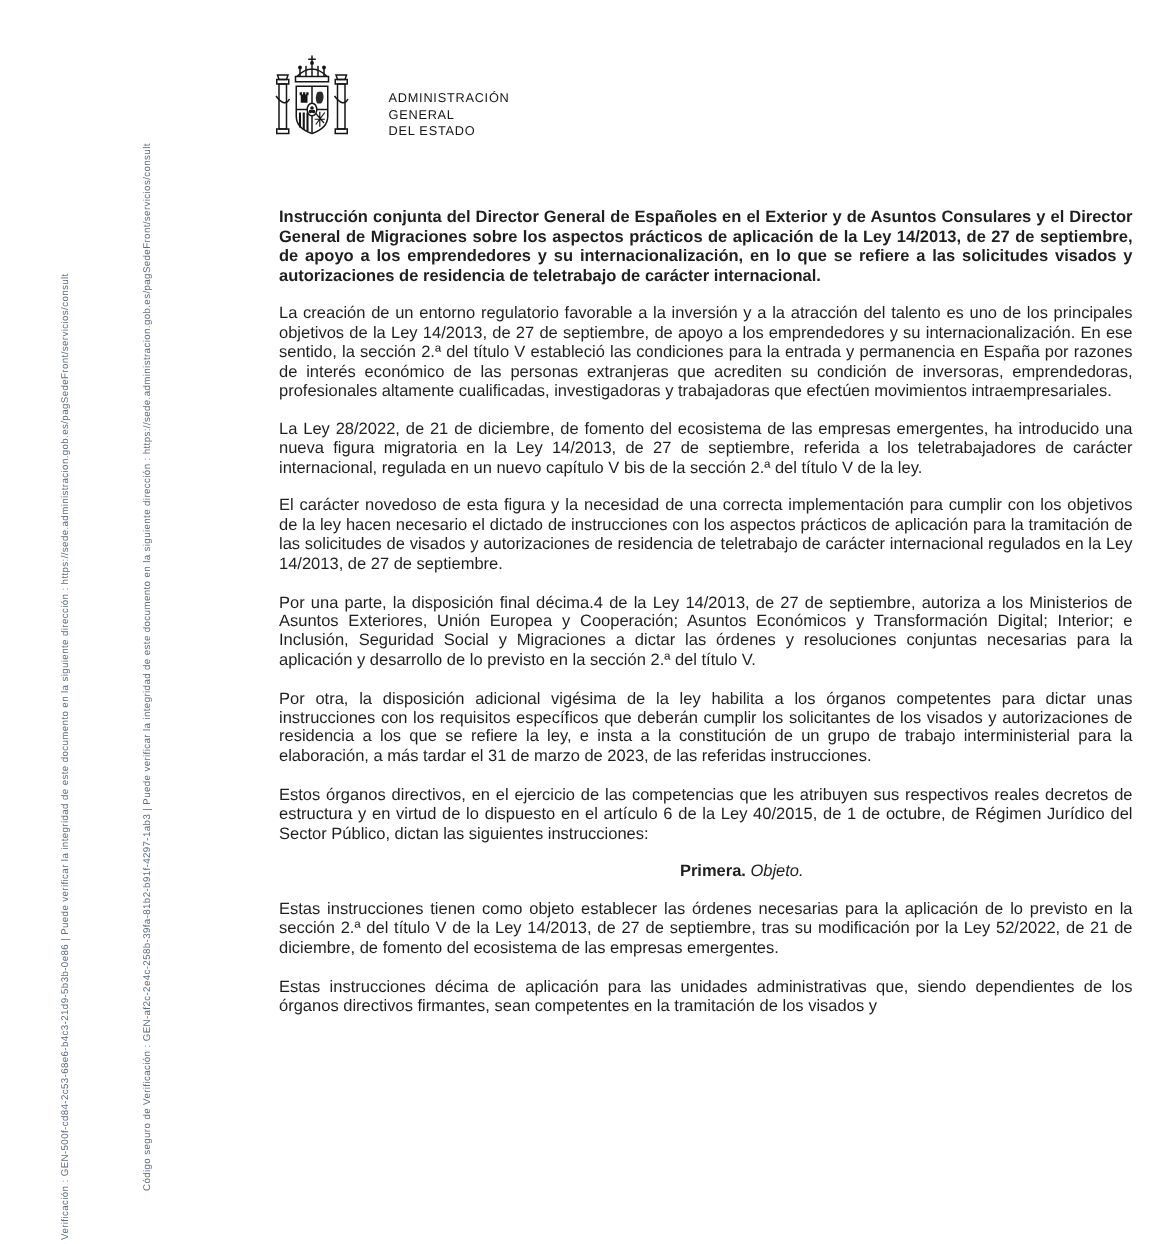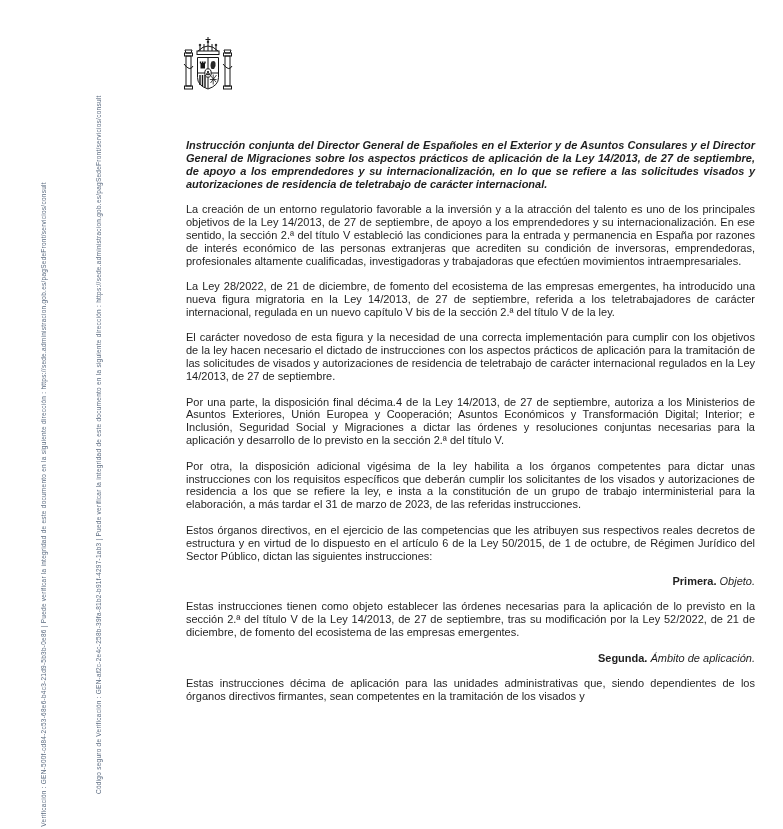--- a/index.html
+++ b/index.html
@@ -36,22 +36,22 @@
     font-size: 8.5px; line-height: 11px;
     letter-spacing: 0.5px; color: #151515;
   }
 
   main {
     position: absolute; left: 186px; top: 139px; width: 569px;
     font-size: 11px; line-height: 12.9px;
     text-align: justify; text-justify: inter-word;
   }
   main p { margin: 0 0 12.5px 0; }
-  .title { font-weight: bold; font-style: italic; }
-  .sec { text-align: right; margin-left: 48px; }
+  .title { font-weight: bold; }
+  .sec { text-align: center; margin-left: 48px; }
   .sec .b { font-weight: bold; margin-right: 3px; }
   .sec .i { font-style: italic; }
 </style>
 </head>
 <body>
 
 <div class="page">
 
   <div class="vtext vtext-1">Código seguro de Verificación : GEN-500f-cd84-2c53-68e6-b4c3-21d9-5b3b-0e86 | Puede verificar la integridad de este documento en la siguiente dirección : https://sede.administracion.gob.es/pagSedeFront/servicios/consult</div>
   <div class="vtext vtext-2">Código seguro de Verificación : GEN-af2c-2e4c-258b-39fa-81b2-b91f-4297-1ab3 | Puede verificar la integridad de este documento en la siguiente dirección : https://sede.administracion.gob.es/pagSedeFront/servicios/consult</div>
@@ -92,31 +92,35 @@
 
       <path d="M17 39 v10 M19.5 39 v11.5 M22 39 v12.5" stroke-width="1.4"></path>
 
       <path d="M27 39 l6 7 M33.5 39 l-6 8 M30.2 38.5 v10 M26.8 43.5 h6.8" stroke-width="0.8"></path>
 
       <ellipse cx="25" cy="37" rx="3.2" ry="4.2" fill="#ffffff"></ellipse>
       <circle cx="25" cy="36" r="0.7" fill="#161616"></circle>
       <circle cx="24" cy="38.3" r="0.7" fill="#161616"></circle>
       <circle cx="26" cy="38.3" r="0.7" fill="#161616"></circle>
     </svg>
+    <div class="org">
+      <div>ADMINISTRACIÓN</div>
+      <div>GENERAL</div>
+      <div>DEL ESTADO</div>
+    </div>
   </header>
 
   <main>
     <p class="title">Instrucción conjunta del Director General de Españoles en el Exterior y de Asuntos Consulares y el Director General de Migraciones sobre los aspectos prácticos de aplicación de la Ley 14/2013, de 27 de septiembre, de apoyo a los emprendedores y su internacionalización, en lo que se refiere a las solicitudes visados y autorizaciones de residencia de teletrabajo de carácter internacional.</p>
     <p>La creación de un entorno regulatorio favorable a la inversión y a la atracción del talento es uno de los principales objetivos de la Ley 14/2013, de 27 de septiembre, de apoyo a los emprendedores y su internacionalización. En ese sentido, la sección 2.ª del título V estableció las condiciones para la entrada y permanencia en España por razones de interés económico de las personas extranjeras que acrediten su condición de inversoras, emprendedoras, profesionales altamente cualificadas, investigadoras y trabajadoras que efectúen movimientos intraempresariales.</p>
     <p>La Ley 28/2022, de 21 de diciembre, de fomento del ecosistema de las empresas emergentes, ha introducido una nueva figura migratoria en la Ley 14/2013, de 27 de septiembre, referida a los teletrabajadores de carácter internacional, regulada en un nuevo capítulo V bis de la sección 2.ª del título V de la ley.</p>
     <p>El carácter novedoso de esta figura y la necesidad de una correcta implementación para cumplir con los objetivos de la ley hacen necesario el dictado de instrucciones con los aspectos prácticos de aplicación para la tramitación de las solicitudes de visados y autorizaciones de residencia de teletrabajo de carácter internacional regulados en la Ley 14/2013, de 27 de septiembre.</p>
     <p>Por una parte, la disposición final décima.4 de la Ley 14/2013, de 27 de septiembre, autoriza a los Ministerios de Asuntos Exteriores, Unión Europea y Cooperación; Asuntos Económicos y Transformación Digital; Interior; e Inclusión, Seguridad Social y Migraciones a dictar las órdenes y resoluciones conjuntas necesarias para la aplicación y desarrollo de lo previsto en la sección 2.ª del título V.</p>
     <p>Por otra, la disposición adicional vigésima de la ley habilita a los órganos competentes para dictar unas instrucciones con los requisitos específicos que deberán cumplir los solicitantes de los visados y autorizaciones de residencia a los que se refiere la ley, e insta a la constitución de un grupo de trabajo interministerial para la elaboración, a más tardar el 31 de marzo de 2023, de las referidas instrucciones.</p>
-    <p>Estos órganos directivos, en el ejercicio de las competencias que les atribuyen sus respectivos reales decretos de estructura y en virtud de lo dispuesto en el artículo 6 de la Ley 50/2015, de 1 de octubre, de Régimen Jurídico del Sector Público, dictan las siguientes instrucciones:</p>
+    <p>Estos órganos directivos, en el ejercicio de las competencias que les atribuyen sus respectivos reales decretos de estructura y en virtud de lo dispuesto en el artículo 6 de la Ley 40/2015, de 1 de octubre, de Régimen Jurídico del Sector Público, dictan las siguientes instrucciones:</p>
 
     <p class="sec"><span class="b">Primera.</span><span class="i">Objeto.</span></p>
     <p>Estas instrucciones tienen como objeto establecer las órdenes necesarias para la aplicación de lo previsto en la sección 2.ª del título V de la Ley 14/2013, de 27 de septiembre, tras su modificación por la Ley 52/2022, de 21 de diciembre, de fomento del ecosistema de las empresas emergentes.</p>
 
-    <p class="sec"><span class="b">Segunda.</span><span class="i">Ámbito de aplicación.</span></p>
     <p>Estas instrucciones décima de aplicación para las unidades administrativas que, siendo dependientes de los órganos directivos firmantes, sean competentes en la tramitación de los visados y</p>
   </main>
 
 </div>
 
 </body></html>

